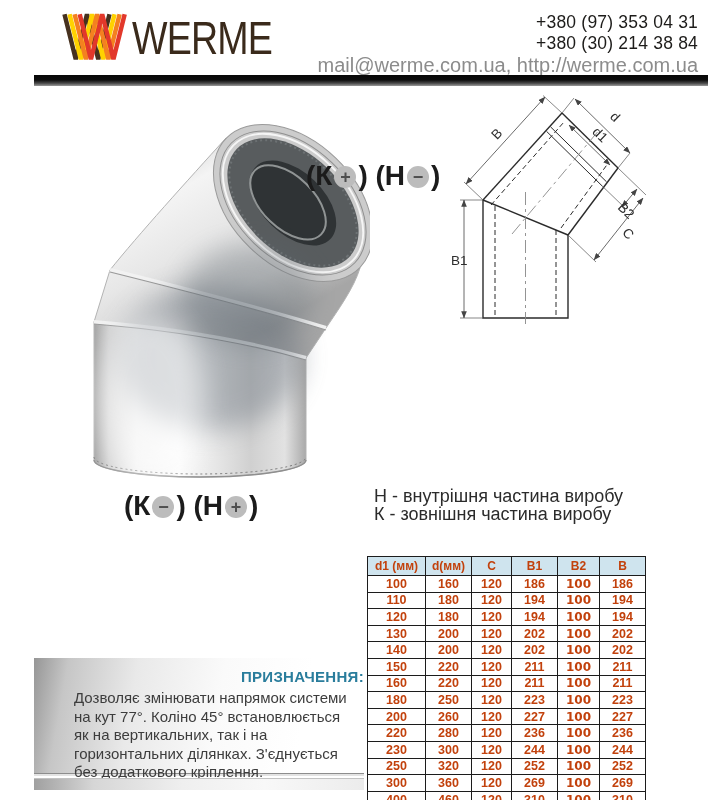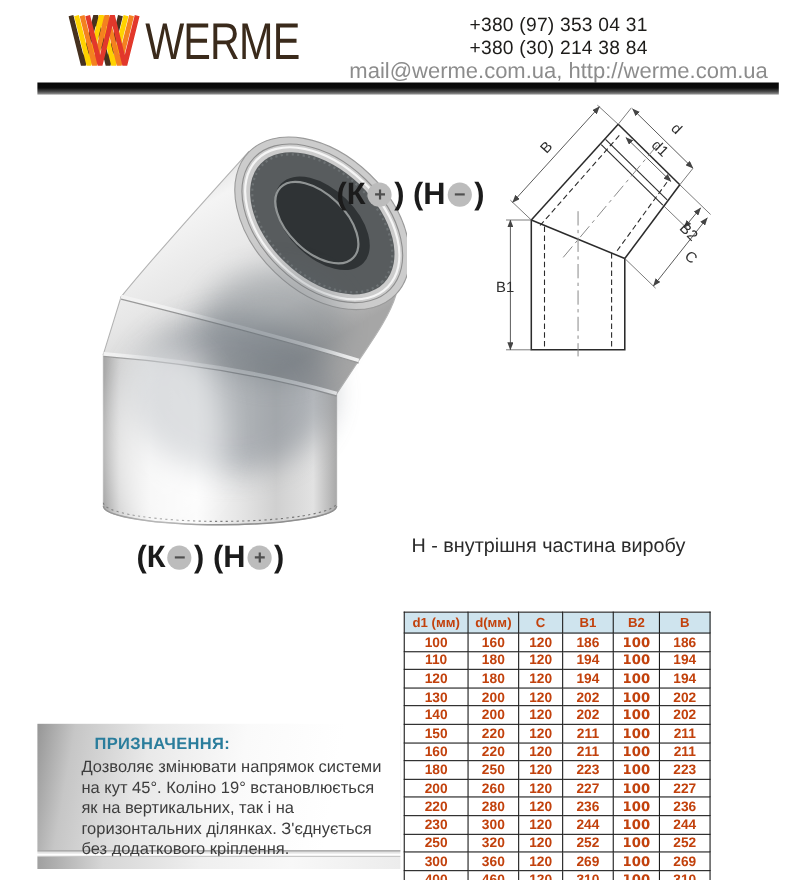--- a/index.html
+++ b/index.html
@@ -3,21 +3,21 @@
 <meta charset="utf-8">
 <style>
   html,body{margin:0;padding:0;background:#fff;}
   .page{position:relative;width:728px;height:800px;background:#fff;overflow:hidden;
         font-family:"Liberation Sans","DejaVu Sans",sans-serif;}
   
   .logo-icon{position:absolute;left:62px;top:12px;}
   .logo-text{position:absolute;left:132px;top:14px;font-size:47px;line-height:1;
              color:#3a2a1b;letter-spacing:-1px;transform:scaleX(.8);transform-origin:left top;
              font-weight:400;}
-  .contacts{position:absolute;right:30px;top:12px;text-align:center;}
+  .contacts{position:absolute;right:30px;top:12px;text-align:right;}
   .phone{font-size:17.5px;line-height:21px;color:#1d1c1a;letter-spacing:.2px;}
   .contact-line{font-size:20px;line-height:18px;color:#8c8c8c;margin-top:2px;}
   .header-divider{position:absolute;left:34px;top:75px;width:674px;height:11px;
       background:linear-gradient(180deg,#070707 0%,#0c0c0c 45%,#4a4a4a 75%,#9a9a9a 100%);}
   
   .marking{position:absolute;font-size:28px;font-weight:bold;color:#1b1b1b;white-space:nowrap;}
   .marking-top{left:306px;top:160px;}
   .marking-bottom{left:124px;top:490px;}
   .sign-circle{display:inline-block;width:22px;height:22px;border-radius:50%;
       background:#bcbcbc;color:#4f4f4f;font-size:18px;font-weight:bold;line-height:22px;
@@ -28,22 +28,22 @@
   .spec-table{position:absolute;left:367px;top:556px;border-collapse:collapse;
       font-size:12.5px;font-weight:bold;color:#c2410c;}
   .spec-table th,.spec-table td{border:1px solid #1c1c1c;text-align:center;padding:0;}
   .spec-table th{background:#cfe4ee;height:18px;font-size:12px;}
   .spec-table td{height:15.6px;background:#fff;}
   .spec-table td.c-b2{font-family:"DejaVu Sans",sans-serif;font-size:12px;}
   
   .purpose{position:absolute;left:34px;top:658px;width:330px;height:115px;
       background:linear-gradient(100deg,#969696 0%,#c6c6c6 10%,#e9e9e9 30%,#fafafa 55%,#ffffff 80%);
       border-bottom:1px solid #8d8d8d;box-shadow:0 2px 0 #e3e3e3;}
-  .purpose-heading{margin:10px 0 4px 52px;font-size:15px;font-weight:bold;
-      color:#2a7d9c;letter-spacing:.3px;}
+  .purpose-heading{margin:10px 0 4px 40px;font-size:15px;font-weight:bold;
+      color:#2a7d9c;letter-spacing:.3px;text-align:right;}
   .purpose-body{margin:0 8px 0 40px;width:282px;font-size:15px;line-height:1.24;color:#3d3d3d;}
   .metal-strip{position:absolute;left:34px;top:778px;width:330px;height:11px;
       border-top:1px solid #c2c2c2;
       background:linear-gradient(90deg,#a0a0a0 0%,#d6d6d6 18%,#efefef 45%,#f8f8f8 70%,#ececec 100%);}
   
   .photo{position:absolute;left:58px;top:100px;}
   .diagram{position:absolute;left:450px;top:95px;}
   .diagram text{font-family:"Liberation Sans","DejaVu Sans",sans-serif;font-size:13.5px;fill:#2e2e2e;}
 </style>
 </head>
@@ -182,20 +182,21 @@
     <text transform="translate(50,42) rotate(-47)" text-anchor="middle">B</text>
     <text transform="translate(162,25) rotate(44)" text-anchor="middle">d</text>
     <text transform="translate(147,43) rotate(44)" text-anchor="middle">d1</text>
     <text transform="translate(173,119) rotate(44)" text-anchor="middle">B2</text>
     <text transform="translate(175,142) rotate(44)" text-anchor="middle">C</text>
     <text x="1" y="170">B1</text>
   </svg>
 
   <div class="legend">
     <div>Н - внутрішня частина виробу</div>
+    <div>К - зовнішня частина виробу</div>
   </div>
 
   <table class="spec-table">
     <colgroup>
       <col style="width:58px">
         <col style="width:46px">
         <col style="width:40px">
       <col style="width:46px">
         <col style="width:42px">
         <col style="width:46px">
@@ -321,17 +322,17 @@
           <td>120</td>
           <td>310</td>
           <td class="c-b2">100</td>
           <td>310</td>
         </tr>
       </tbody>
   </table>
 
   <div class="purpose">
     <div class="purpose-heading">ПРИЗНАЧЕННЯ:</div>
-    <div class="purpose-body">Дозволяє змінювати напрямок системи на кут 45°. Коліно 19° встановлюється як на вертикальних, так і на горизонтальних ділянках. З'єднується без додаткового кріплення.</div>
+    <div class="purpose-body">Дозволяє змінювати напрямок системи на кут 77°. Коліно 45° встановлюється як на вертикальних, так і на горизонтальних ділянках. З'єднується без додаткового кріплення.</div>
   </div>
   <div class="metal-strip"></div>
 
 </div>
 
 </body></html>

